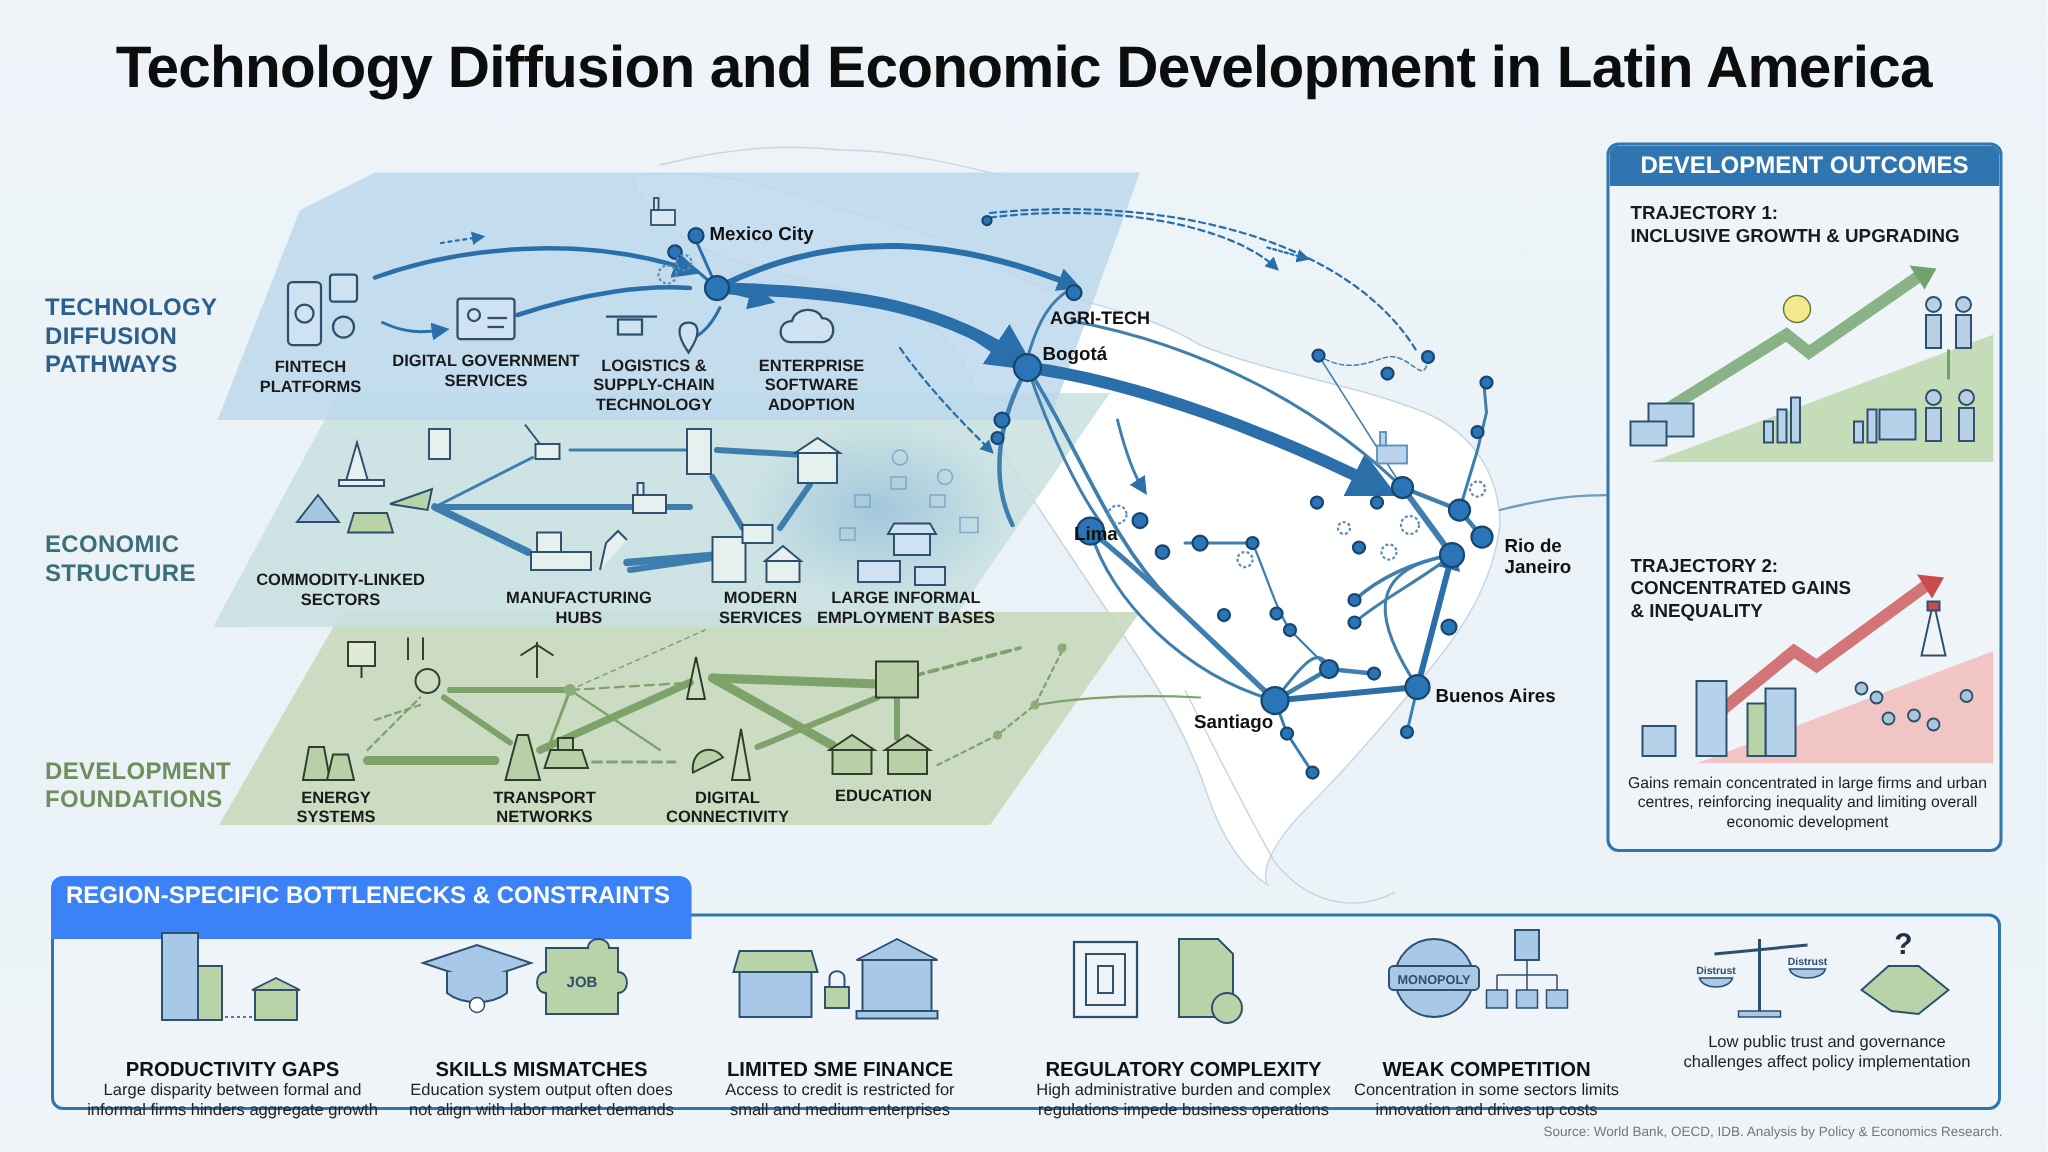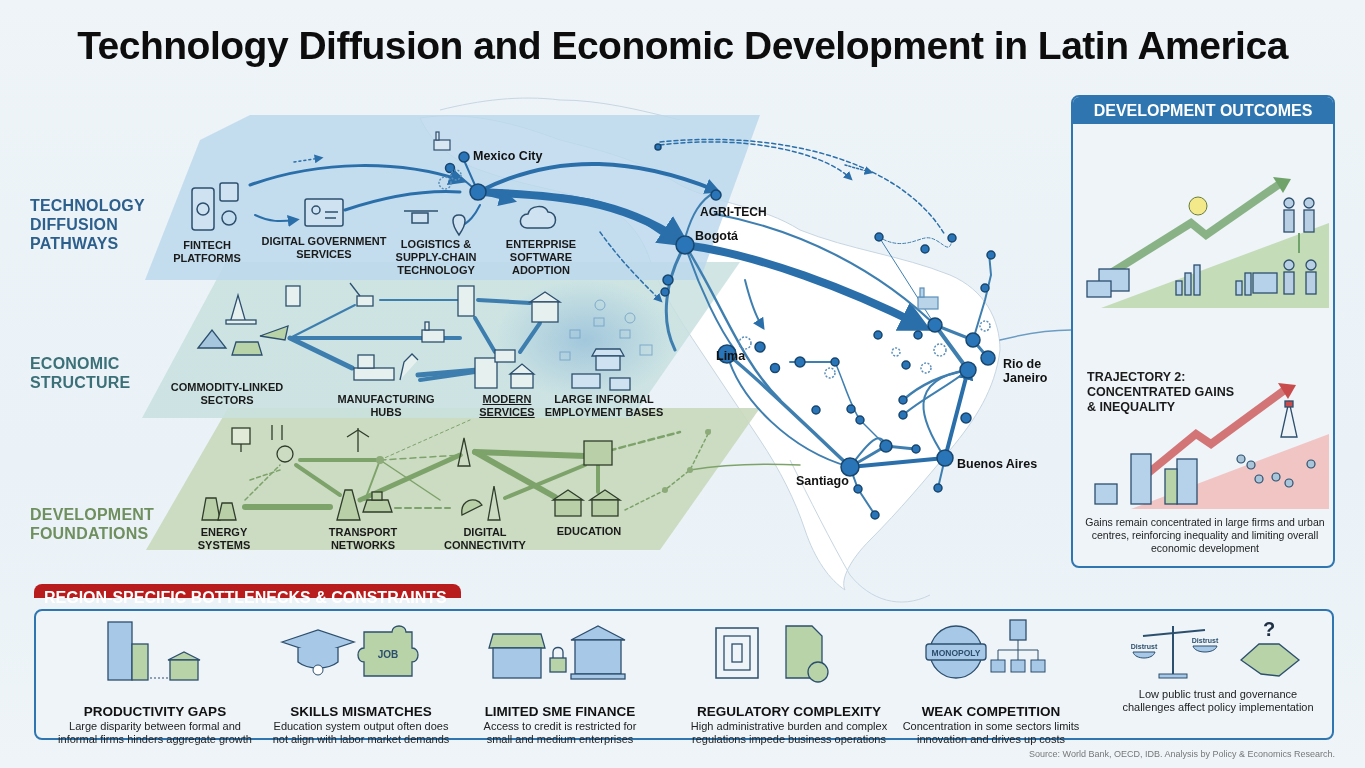--- a/index.html
+++ b/index.html
@@ -50,22 +50,22 @@
     position: absolute; left: 8px; width: 248px; text-align: center;
     font-size: 10.5px; line-height: 13px; color: #222;
   }
   .traj-art { position: absolute; left: 8px; width: 248px; }
   
   .bottlenecks {
     position: absolute; left: 34px; top: 609px; width: 1300px; height: 131px;
     border: 2px solid #2f76b0; border-radius: 8px; background: #eef4f8;
   }
   .bn-tab {
-    position: absolute; left: 34px; top: 584px; height: 14px; padding: 0 14px 0 10px;
-    background: #b91c1c; color: #fff; font-weight: 700; font-size: 16px;
+    position: absolute; left: 34px; top: 584px; height: 42px; padding: 0 14px 0 10px;
+    background: #3b82f6; color: #fff; font-weight: 700; font-size: 16px;
     line-height: 27px; border-radius: 8px 8px 0 0;
   }
   .bn-item {
     position: absolute; top: 614px; width: 210px; text-align: center;
   }
   .bn-icon { height: 70px; position: relative; }
   .bn-title { font-weight: 700; font-size: 13.5px; line-height: 16px; margin-top: 16px; color: #111; }
   .bn-desc { font-size: 11px; line-height: 13px; color: #222; }
   .source {
     position: absolute; right: 30px; top: 749px; font-size: 9px; color: #777;
@@ -386,21 +386,21 @@
 </div>
 
 <div class="node-label" style="left:227px;top:381px;">
   <div>COMMODITY-LINKED</div>
   <div>SECTORS</div>
 </div>
 <div class="node-label" style="left:386px;top:393px;">
   <div>MANUFACTURING</div>
   <div>HUBS</div>
 </div>
-<div class="node-label" style="left:507px;top:393px;text-decoration:underline;">
+<div class="node-label" style="left:507px;top:393px;">
   <div>MODERN</div>
   <div>SERVICES</div>
 </div>
 <div class="node-label" style="left:604px;top:393px;">
   <div>LARGE INFORMAL</div>
   <div>EMPLOYMENT BASES</div>
 </div>
 
 <div class="node-label" style="left:224px;top:526px;">
   <div>ENERGY</div>
@@ -425,20 +425,24 @@
 <div class="city-label" style="left:1003px;top:357px;">
   <div>Rio de</div>
   <div>Janeiro</div>
 </div>
 <div class="city-label" style="left:796px;top:474px;">Santiago</div>
 <div class="city-label" style="left:957px;top:457px;">Buenos Aires</div>
 
 <div class="outcomes">
   <div class="outcomes-head">DEVELOPMENT OUTCOMES</div>
 
+  <div class="traj-title" style="top:38px;">
+    <div>TRAJECTORY 1:</div>
+    <div>INCLUSIVE GROWTH &amp; UPGRADING</div>
+  </div>
   <svg class="traj-art" style="top:76px;height:135px;" viewBox="0 0 248 135">
     <path d="M20,135 L248,50 L248,135 Z" fill="#c5dcb8"></path>
     <path d="M30,100 L110,50 L125,62 L200,10" fill="none" stroke="#6fa36a" stroke-width="8" opacity="0.8"></path>
     <path d="M192,4 L210,6 L202,20 Z" fill="#6fa36a"></path>
     <circle cx="117" cy="33" r="9" fill="#f3e98a" stroke="#6a7d3a" stroke-width="1"></circle>
     <g stroke="#2d4f6e" stroke-width="1.3" fill="#b6d2ea">
       <rect x="18" y="96" width="30" height="22"></rect>
       <rect x="6" y="108" width="24" height="16"></rect>
       <rect x="95" y="108" width="6" height="14"></rect>
       <rect x="104" y="100" width="6" height="22"></rect>

